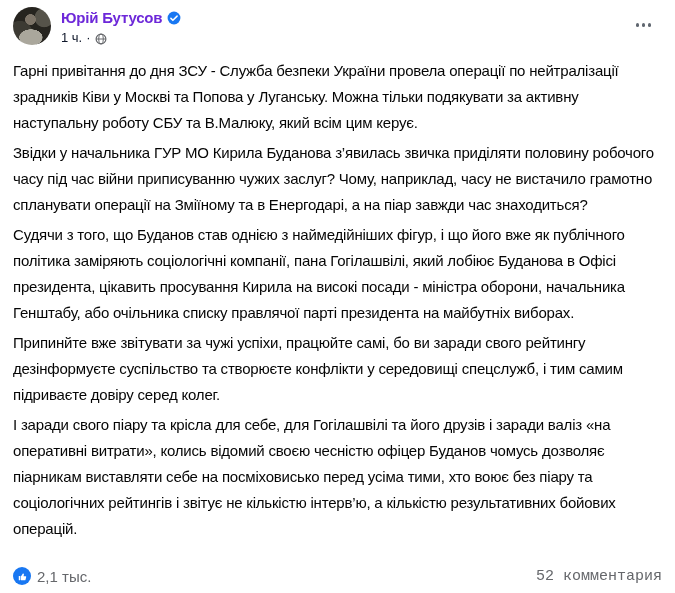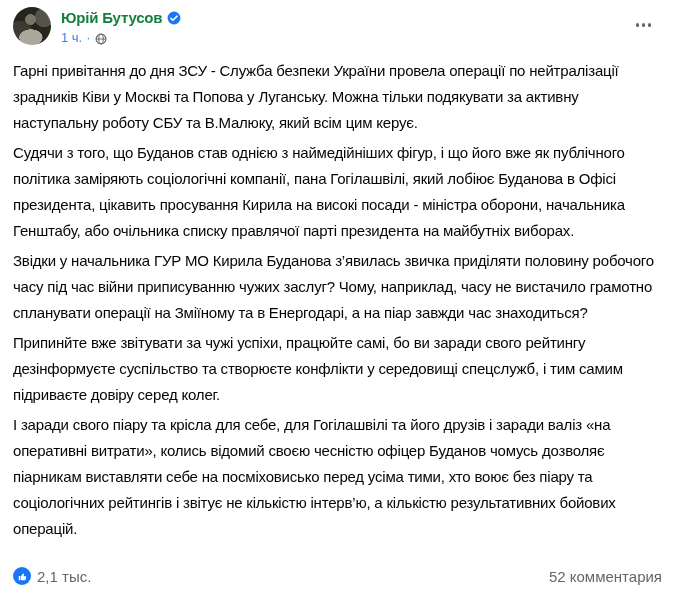--- a/index.html
+++ b/index.html
@@ -39,34 +39,34 @@
   }
   .author-block { margin-left: 10px; padding-top: 1px; }
   .author-line {
     display: flex;
     align-items: center;
     gap: 5px;
   }
   .author-name {
     font-size: 15px;
     font-weight: 700;
-    color: #15803d;
+    color: #6d28d9;
     line-height: 19px;
     letter-spacing: -0.2px;
     cursor: pointer;
   }
   .verified-badge { display: inline-flex; width: 14px; height: 14px; }
   .verified-badge svg { width: 14px; height: 14px; }
   .meta-line {
     display: flex;
     align-items: center;
     gap: 4px;
     margin-top: 3px;
     font-size: 13px;
-    color: #3b82f6;
+    color: #0f172a;
     line-height: 16px;
   }
   .meta-time { cursor: pointer; }
   .globe-icon { display: inline-flex; width: 12px; height: 12px; margin-top: 1px; }
   .globe-icon svg { width: 12px; height: 12px; }
 
   .more-button {
     position: absolute;
     top: 19px;
     right: 22px;
@@ -123,20 +123,21 @@
     height: 18px;
     border-radius: 50%;
     background: #1877f2;
     box-shadow: 0 0 0 1px #ffffff;
   }
   .like-badge svg { width: 11px; height: 11px; }
   .footer-right {
     display: flex;
     align-items: flex-end;
     gap: 24px;
+    font-family: Liberation Mono, monospace;
   }
   .footer-right span { cursor: pointer; }
 </style>
 </head>
 <body>
 
 <div class="post">
 
   <div class="header">
     <div class="avatar"></div>
@@ -165,22 +166,22 @@
   </div>
 
   <div class="more-button">
     <span class="dot"></span>
     <span class="dot"></span>
     <span class="dot"></span>
   </div>
 
   <div class="content">
     <p>Гарні привітання до дня ЗСУ - Служба безпеки України провела операції по нейтралізації зрадників Ківи у Москві та Попова у Луганську. Можна тільки подякувати за активну наступальну роботу СБУ та В.Малюку, який всім цим керує.</p>
+    <p>Звідки у начальника ГУР МО Кирила Буданова з’явилась звичка приділяти половину робочого часу під час війни приписуванню чужих заслуг? Чому, наприклад, часу не вистачило грамотно спланувати операції на Зміїному та в Енергодарі, а на піар завжди час знаходиться?</p>
     <p>Судячи з того, що Буданов став однією з наймедійніших фігур, і що його вже як публічного політика заміряють соціологічні компанії, пана Гогілашвілі, який лобіює Буданова в Офісі президента, цікавить просування Кирила на високі посади - міністра оборони, начальника Генштабу, або очільника списку правлячої парті президента на майбутніх виборах.</p>
-    <p>Звідки у начальника ГУР МО Кирила Буданова з’явилась звичка приділяти половину робочого часу під час війни приписуванню чужих заслуг? Чому, наприклад, часу не вистачило грамотно спланувати операції на Зміїному та в Енергодарі, а на піар завжди час знаходиться?</p>
     <p>Припинйте вже звітувати за чужі успіхи, працюйте самі, бо ви заради свого рейтингу дезінформуєте суспільство та створюєте конфлікти у середовищі спецслужб, і тим самим підриваєте довіру серед колег.</p>
     <p>І заради свого піару та крісла для себе, для Гогілашвілі та його друзів і заради валіз «на оперативні витрати», колись відомий своєю чесністю офіцер Буданов чомусь дозволяє піарникам виставляти себе на посміховисько перед усіма тими, хто воює без піару та соціологічних рейтингів і звітує не кількістю інтерв’ю, а кількістю результативних бойових операцій.</p>
   </div>
 
   <div class="footer">
     <div class="reactions">
       <span class="like-badge">
         <svg viewBox="0 0 16 16">
           <path fill="#ffffff" d="M5.3 7.6v5.2c0 .4.3.7.7.7h5.3c.5 0 1-.4 1.1-.9l1-3.8c.2-.7-.3-1.3-1-1.3H9.5l.6-2.3c.2-.6-.2-1.3-.8-1.5-.4-.1-.8 0-1 .4L6.2 7.2c-.2.3-.6.4-.9.4z"></path>
           <rect x="2.6" y="7.4" width="1.9" height="6.1" rx="0.5" fill="#ffffff"></rect>

